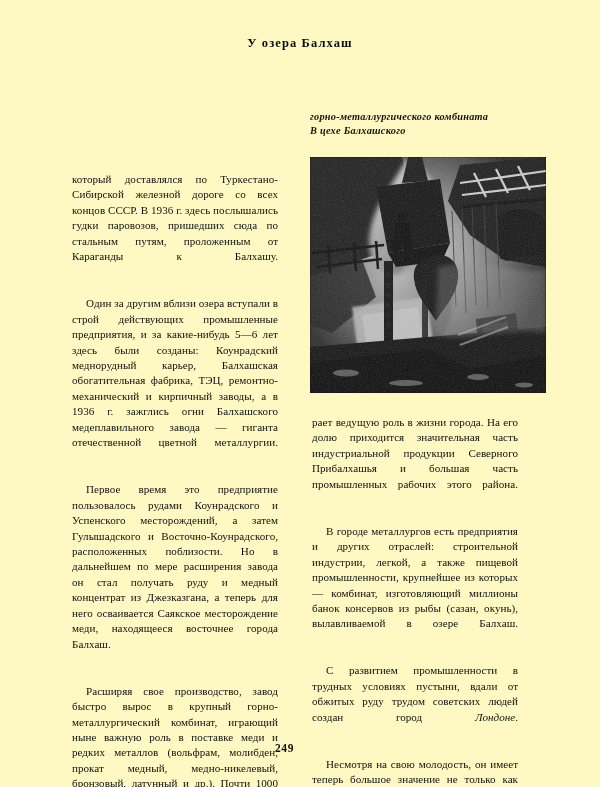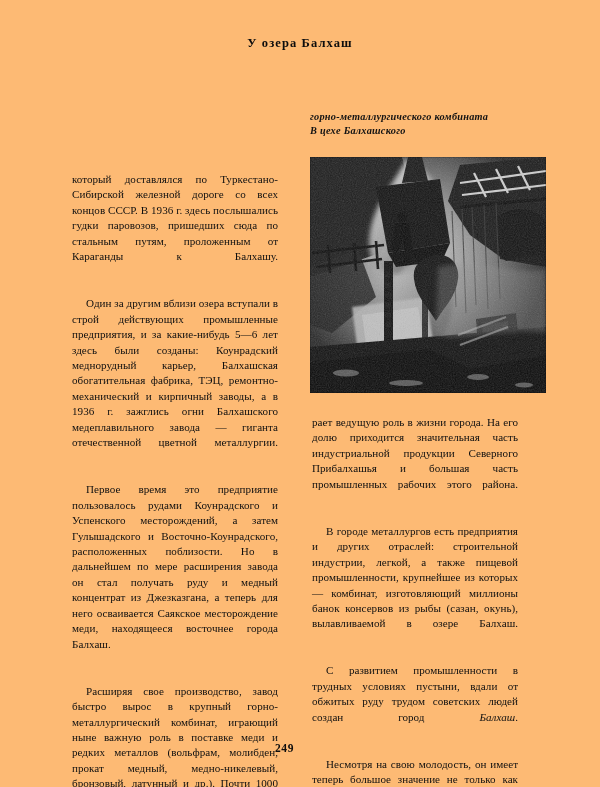--- a/index.html
+++ b/index.html
@@ -12,21 +12,21 @@
     height: 787px;
     position: relative;
     font-family: "Liberation Serif", "DejaVu Serif", serif;
     color: #111111;
     overflow: hidden;
   }
 
   .page {
     position: absolute;
     inset: 0;
-    background: #fdba74;
+    background: #fef9c3;
   }
 
   
   .running-head {
     position: absolute;
     left: 0;
     right: 0;
     top: 36px;
     text-align: center;
     font-size: 12.5px;
@@ -250,20 +250,20 @@
     <p class="no-indent">который доставлялся по Туркестано-Сибирской железной дороге со всех концов СССР. В 1936 г. здесь послышались гудки паровозов, пришедших сюда по стальным путям, проложенным от Караганды к Балхашу.</p>
     <p>Один за другим вблизи озера вступали в строй действующих промышленные предприятия, и за какие-нибудь 5—6 лет здесь были созданы: Коунрадский меднорудный карьер, Балхашская обогатительная фабрика, ТЭЦ, ремонтно-механический и кирпичный заводы, а в 1936 г. зажглись огни Балхашского медеплавильного завода — гиганта отечественной цветной металлургии.</p>
     <p>Первое время это предприятие пользовалось рудами Коунрадского и Успенского месторождений, а затем Гулышадского и Восточно-Коунрадского, расположенных поблизости. Но в дальнейшем по мере расширения завода он стал получать руду и медный концентрат из Джезказгана, а теперь для него осваивается Саякское месторождение меди, находящееся восточнее города Балхаш.</p>
     <p>Расширяя свое производство, завод быстро вырос в крупный горно-металлургический комбинат, играющий ныне важную роль в поставке меди и редких металлов (вольфрам, молибден, прокат медный, медно-никелевый, бронзовый, латунный и др.). Почти 1000 предприятий Советского Союза пользуются его продукцией, а частично она поставляется и в зарубежные страны. В 1967 г. на выставке в Лондоне балхашская медь была признана лучшей в мире. На комбинате налажено также химическое производство, дающее сернистый натрий и серную кислоту из отходящих газов. Горно-металлургический комбинат иг-</p>
   </div>
 
   <div class="col col-right">
     <p class="no-indent">рает ведущую роль в жизни города. На его долю приходится значительная часть индустриальной продукции Северного Прибалхашья и большая часть промышленных рабочих этого района.</p>
     <p>В городе металлургов есть предприятия и других отраслей: строительной индустрии, легкой, а также пищевой промышленности, крупнейшее из которых — комбинат, изготовляющий миллионы банок консервов из рыбы (сазан, окунь), вылавливаемой в озере Балхаш.</p>
     <p>
-      <span>С развитием промышленности в трудных условиях пустыни, вдали от обжитых руду трудом советских людей создан город </span><span class="italic-word">Балхаш</span><span>.</span>
+      <span>С развитием промышленности в трудных условиях пустыни, вдали от обжитых руду трудом советских людей создан город </span><span class="italic-word">Лондоне</span><span>.</span>
     </p>
     <p>Несмотря на свою молодость, он имеет теперь большое значение не только как экономический, но и как важный культурный и организующий центр Северного Прибалхашья. Город расположен в прибрежной долине, окруженной сопками, на самом берегу огромного водоема, что при-</p>
   </div>
 
   <div class="folio">249</div>
 
 </div>
 
 </body></html>

